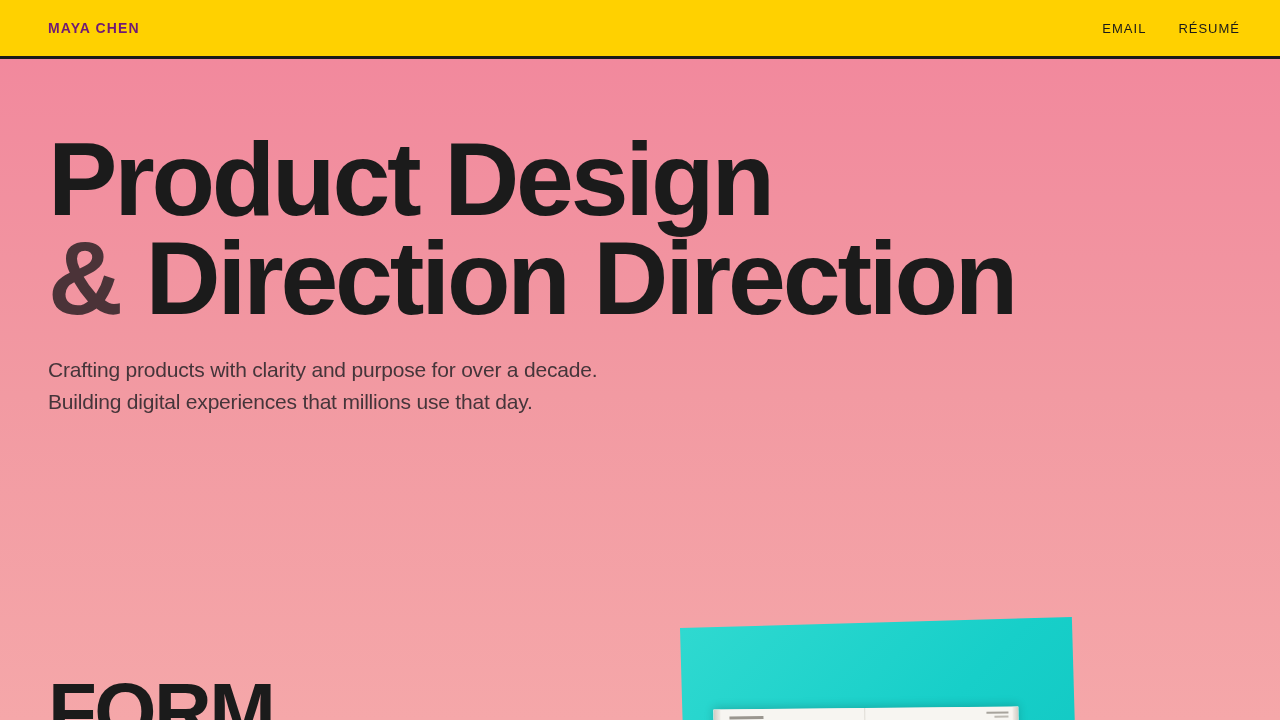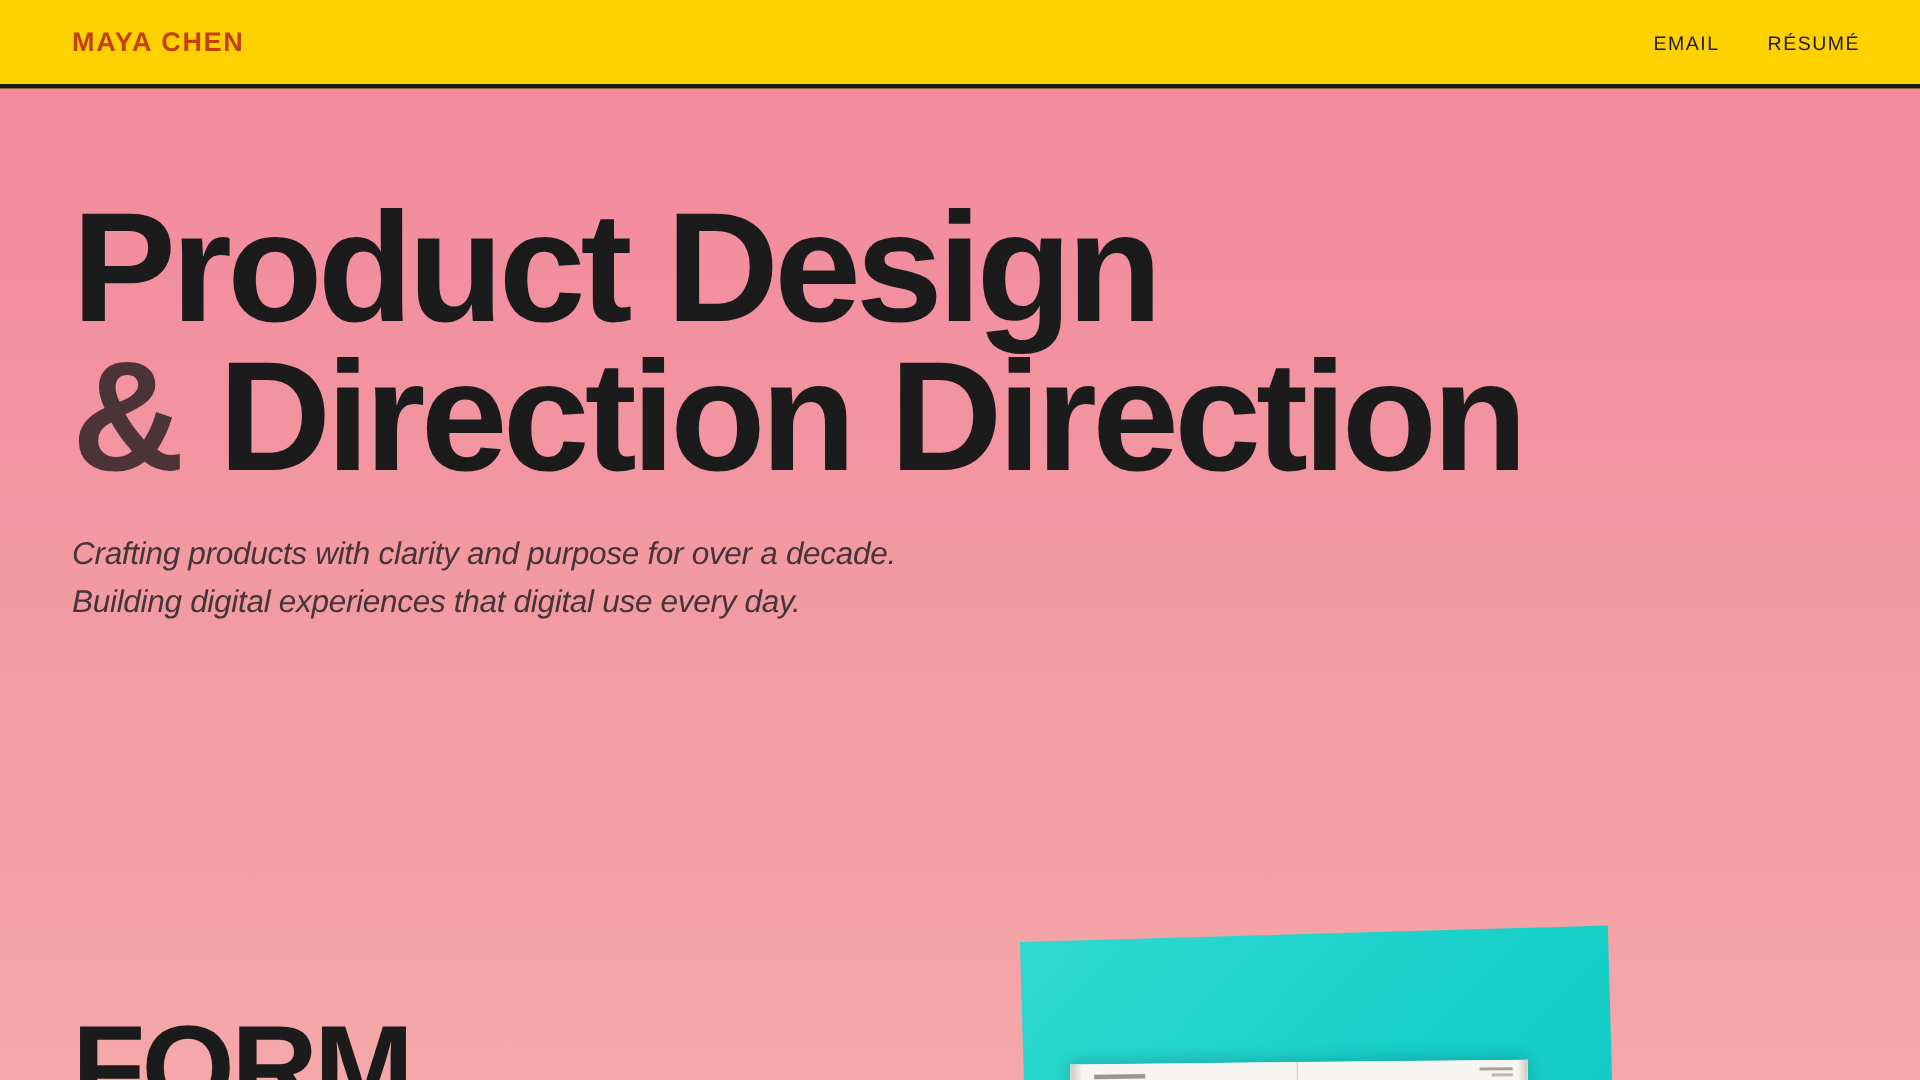--- a/index.html
+++ b/index.html
@@ -25,24 +25,24 @@
     background: #ffd100;
     border-bottom: 3px solid #1a1a1a;
     display: flex;
     align-items: center;
     justify-content: space-between;
     padding: 0 40px 0 48px;
     z-index: 30;
   }
 
   .brand {
-    font-size: 18px;
+    font-size: 14px;
     font-weight: bold;
     letter-spacing: 1.1px;
-    color: #c2410c;
+    color: #701a75;
     text-transform: uppercase;
     cursor: pointer;
   }
 
   .nav {
     display: flex;
     align-items: center;
     gap: 32px;
   }
 
@@ -87,21 +87,21 @@
   .subhead {
     position: absolute;
     left: 48px;
     top: 292px;
     color: #45353a;
     font-size: 21px;
     line-height: 1.52;
     letter-spacing: -0.2px;
   }
 
-  .subhead span { display: block; font-style: italic; }
+  .subhead span { display: block; }
 
   
   .section-word {
     position: absolute;
     left: 48px;
     top: 610px;
     font-size: 80px;
     font-weight: bold;
     letter-spacing: -2.5px;
     color: #1b1b1b;
@@ -197,21 +197,21 @@
 
 <section class="hero">
 
   <h1 class="headline">
     <span class="line">Product Design</span>
     <span class="line"><span class="amp">&amp;</span> <span>Direction Direction</span></span>
   </h1>
 
   <p class="subhead">
     <span>Crafting products with clarity and purpose for over a decade.</span>
-    <span>Building digital experiences that digital use every day.</span>
+    <span>Building digital experiences that millions use that day.</span>
   </p>
 
   <div class="section-word">FORM</div>
 
   <div class="showcase">
 
     <div class="teal-card"></div>
 
     <div class="magazine">
 

